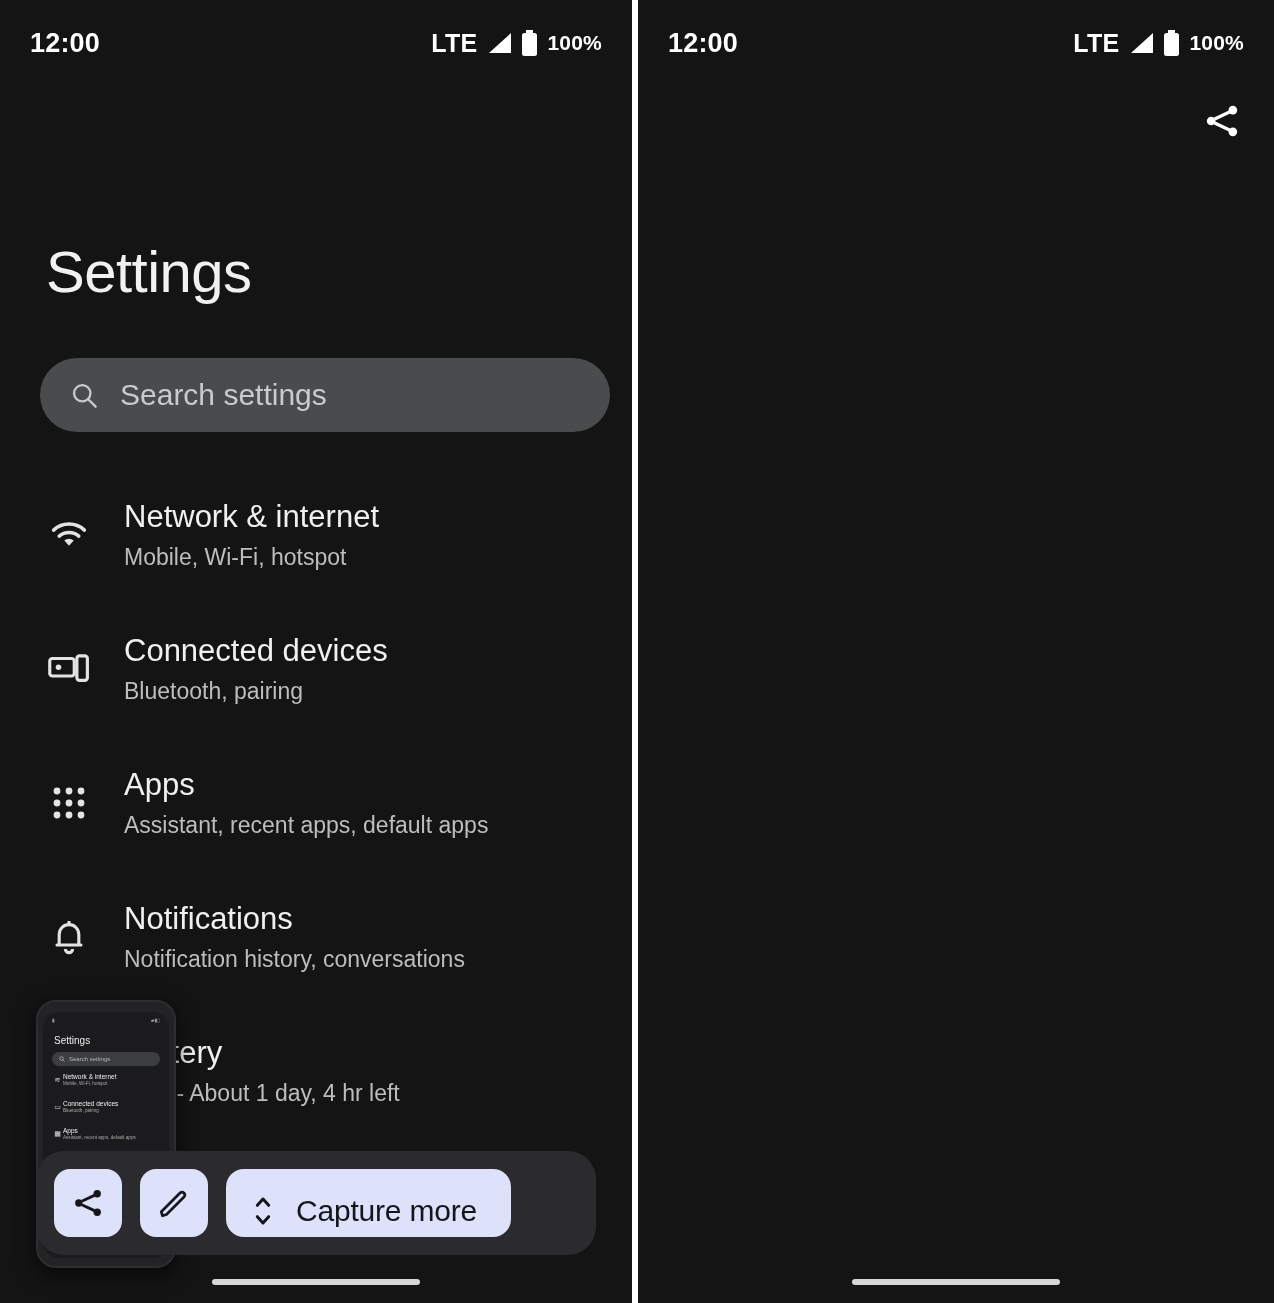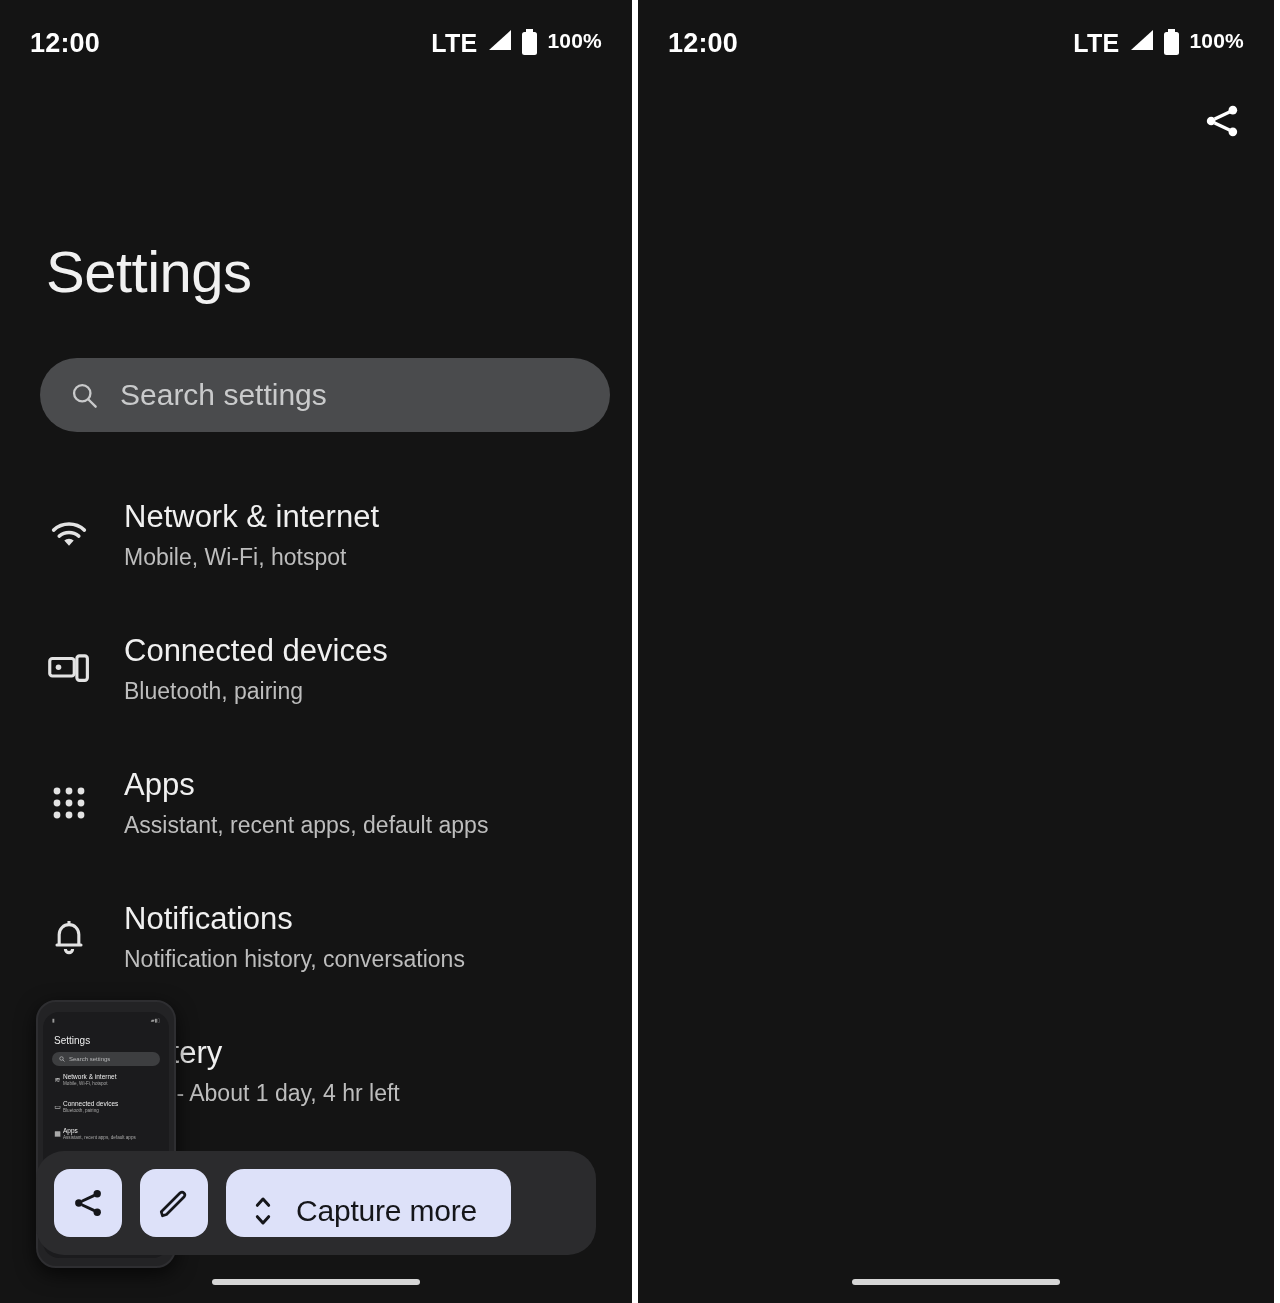--- a/index.html
+++ b/index.html
@@ -21,21 +21,21 @@
   .panel.right { width: 636px; flex: 0 0 636px; background:#141414; }
 
   
   .statusbar {
     position: absolute; top: 0; left: 0; right: 0; height: 86px;
     display: flex; align-items: center; justify-content: space-between;
     padding: 0 30px;
     color: #ffffff;
   }
   .sb-time { font-size: 27px; font-weight: 700; letter-spacing: 0.2px; }
-  .sb-right { display: flex; gap: 9px; }
+  .sb-right { display: flex; align-items: center; gap: 9px; }
   .sb-lte { font-size: 25px; font-weight: 700; letter-spacing: 0.3px; }
   .sb-signal { width: 26px; height: 22px; }
   .sb-batt { width: 17px; height: 26px; }
   .sb-pct { font-size: 21px; font-weight: 700; letter-spacing: 0.2px; }
 
   
   .settings-title {
     position: absolute; left: 46px; top: 238px;
     font-size: 58px; color: #f1f1f1; font-weight: 400; letter-spacing: -0.5px;
   }

